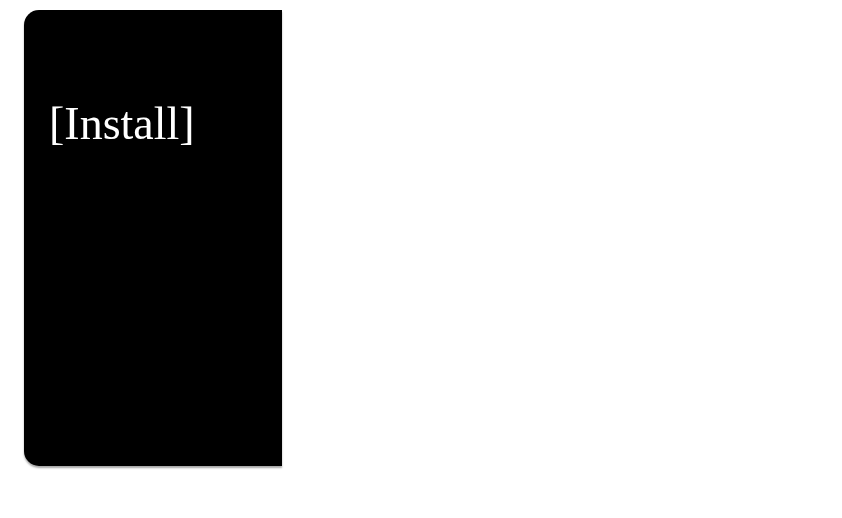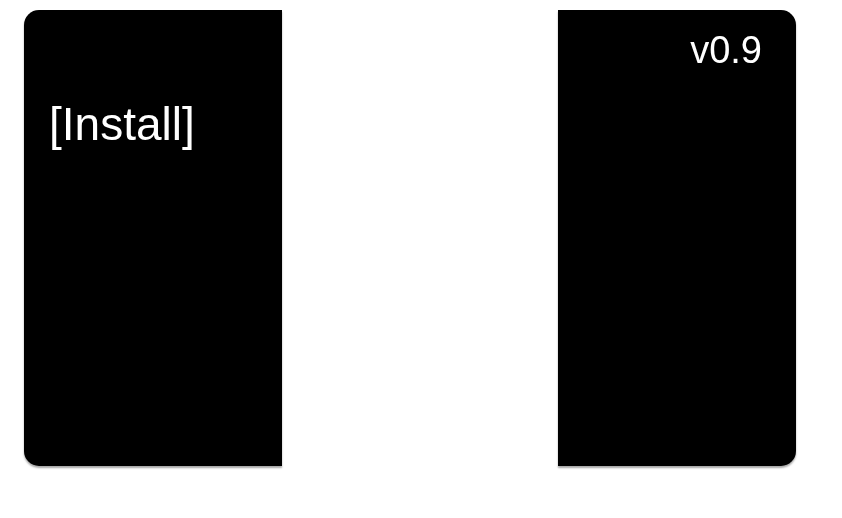--- a/index.html
+++ b/index.html
@@ -22,20 +22,21 @@
     top: 10px;
     height: 456px;
     background: #000000;
     box-shadow: 0 2px 2px rgba(0,0,0,0.35);
     box-sizing: border-box;
   }
   .panel-left {
     left: 24px;
     width: 258px;
     border-radius: 15px 0 0 15px;
+    font-family: Liberation Serif, serif;
   }
   .panel-middle {
     left: 290px;
     width: 260px;
     border-radius: 0;
   }
   .panel-right {
     left: 558px;
     width: 238px;
     border-radius: 0 15px 15px 0;
@@ -72,17 +73,14 @@
 </head>
 <body>
 
 <div class="stage">
 
   <div class="panel panel-left">
     <span class="txt install-btn-label">[Install]</span>
   </div>
 
 
-  <div class="panel panel-right">
-    <span class="txt version-label">v0.9</span>
-  </div>
 
 </div>
 
 </body></html>

